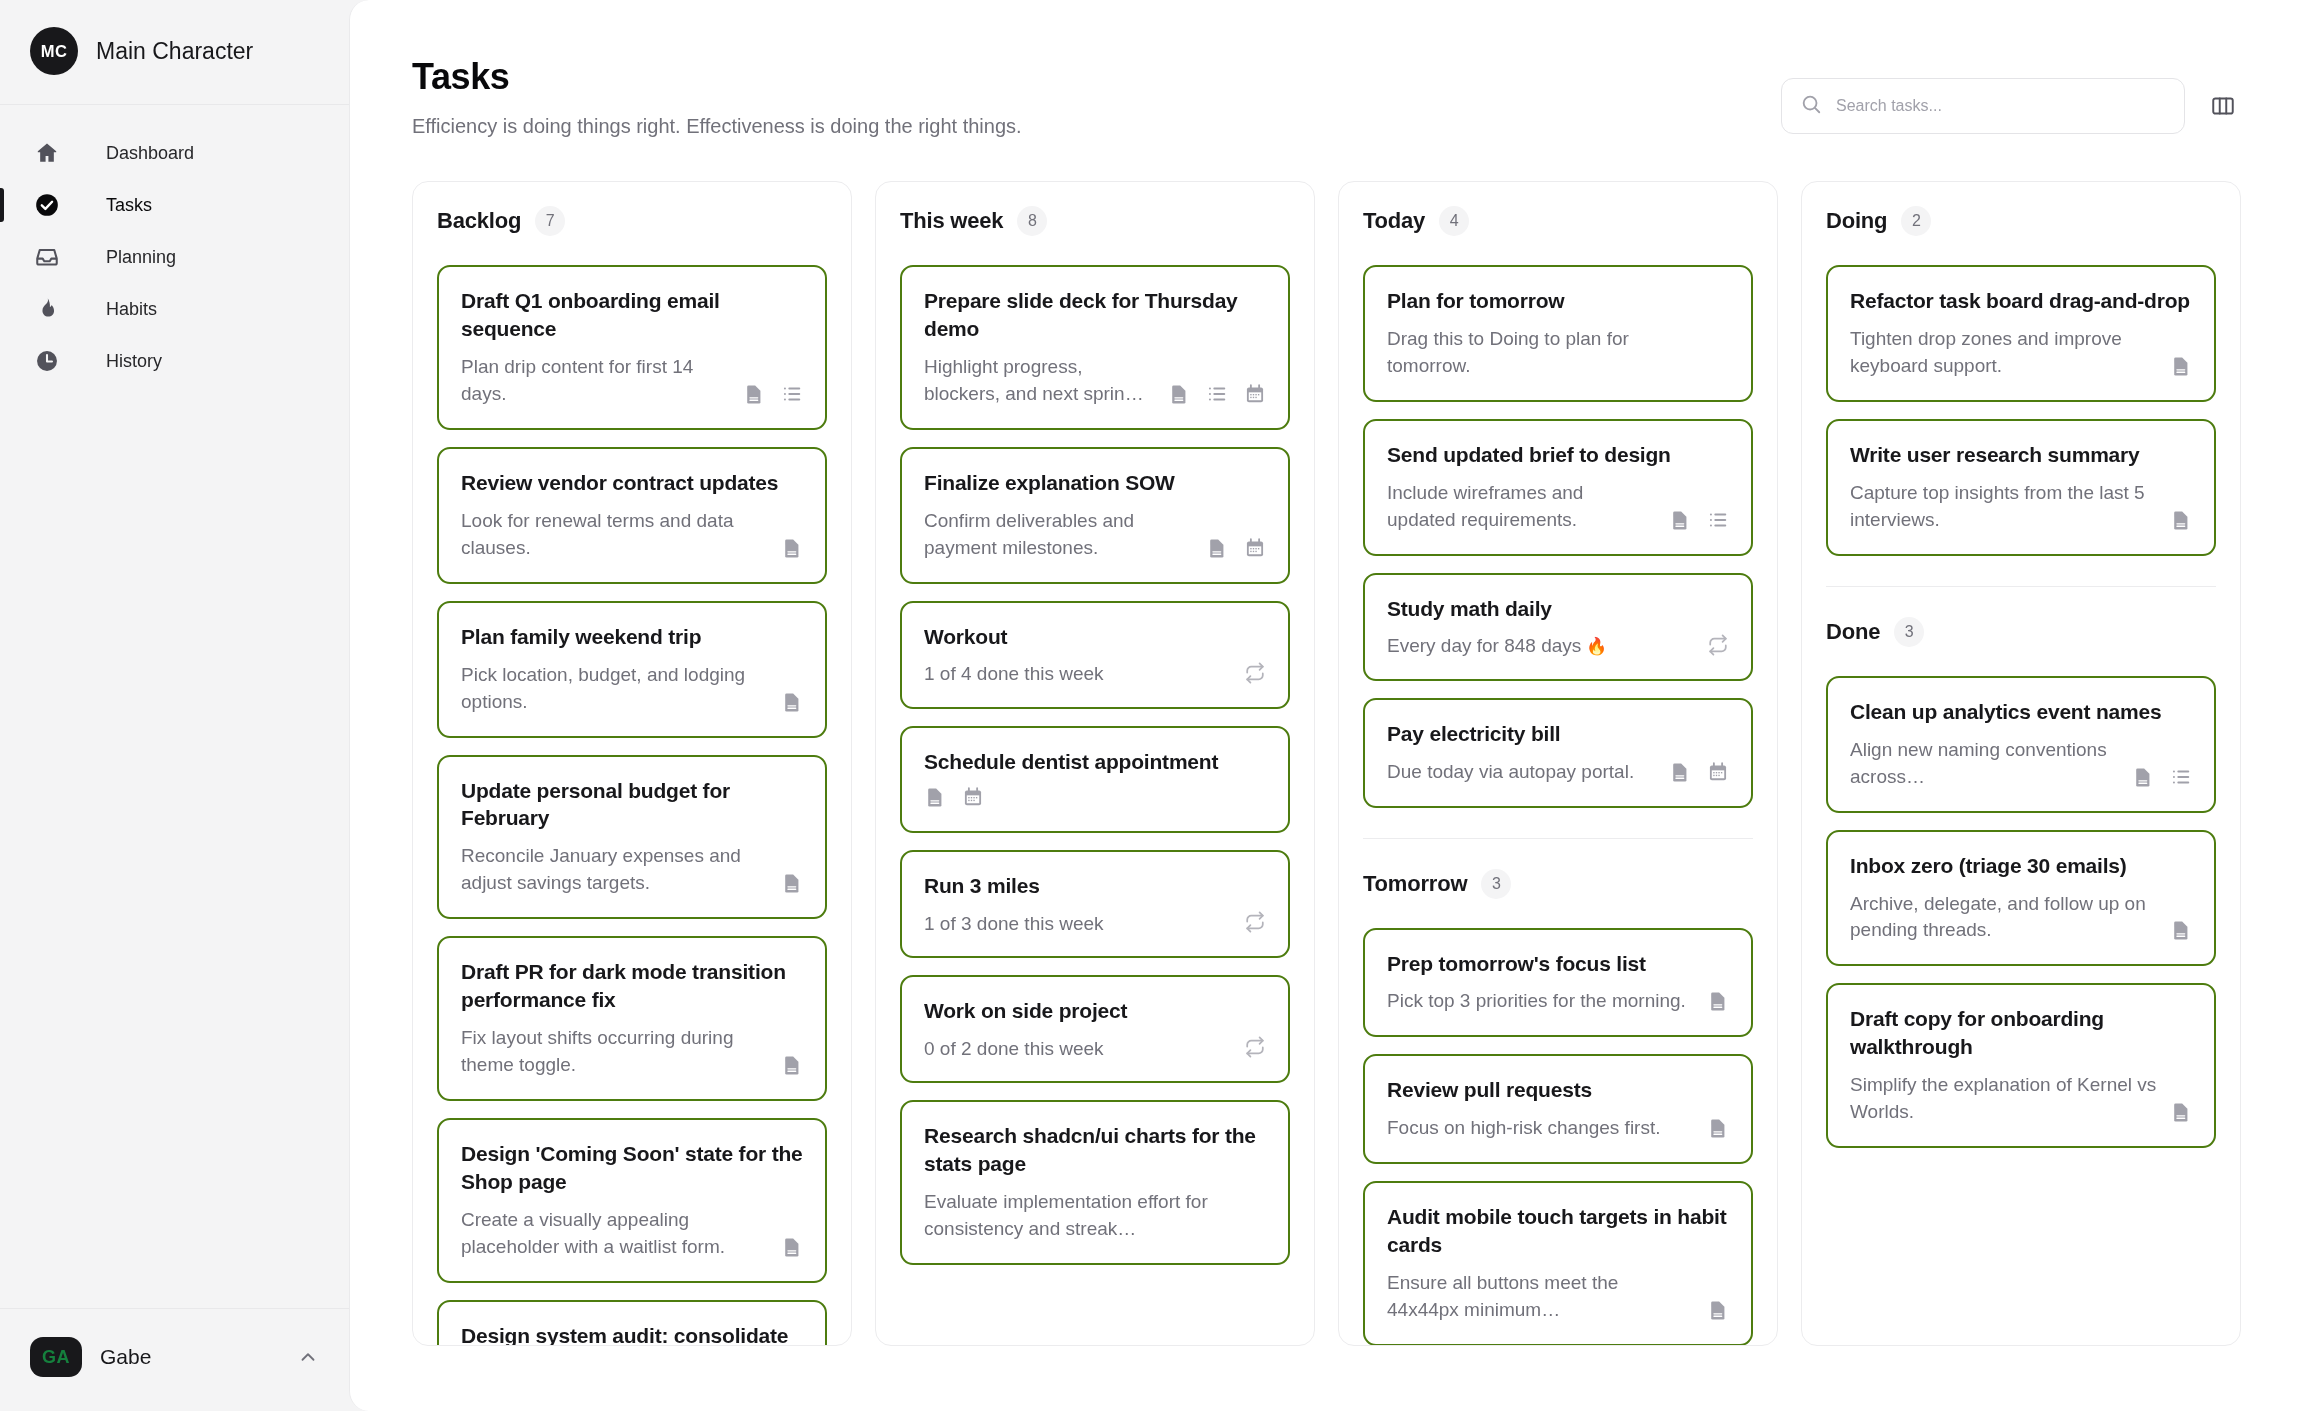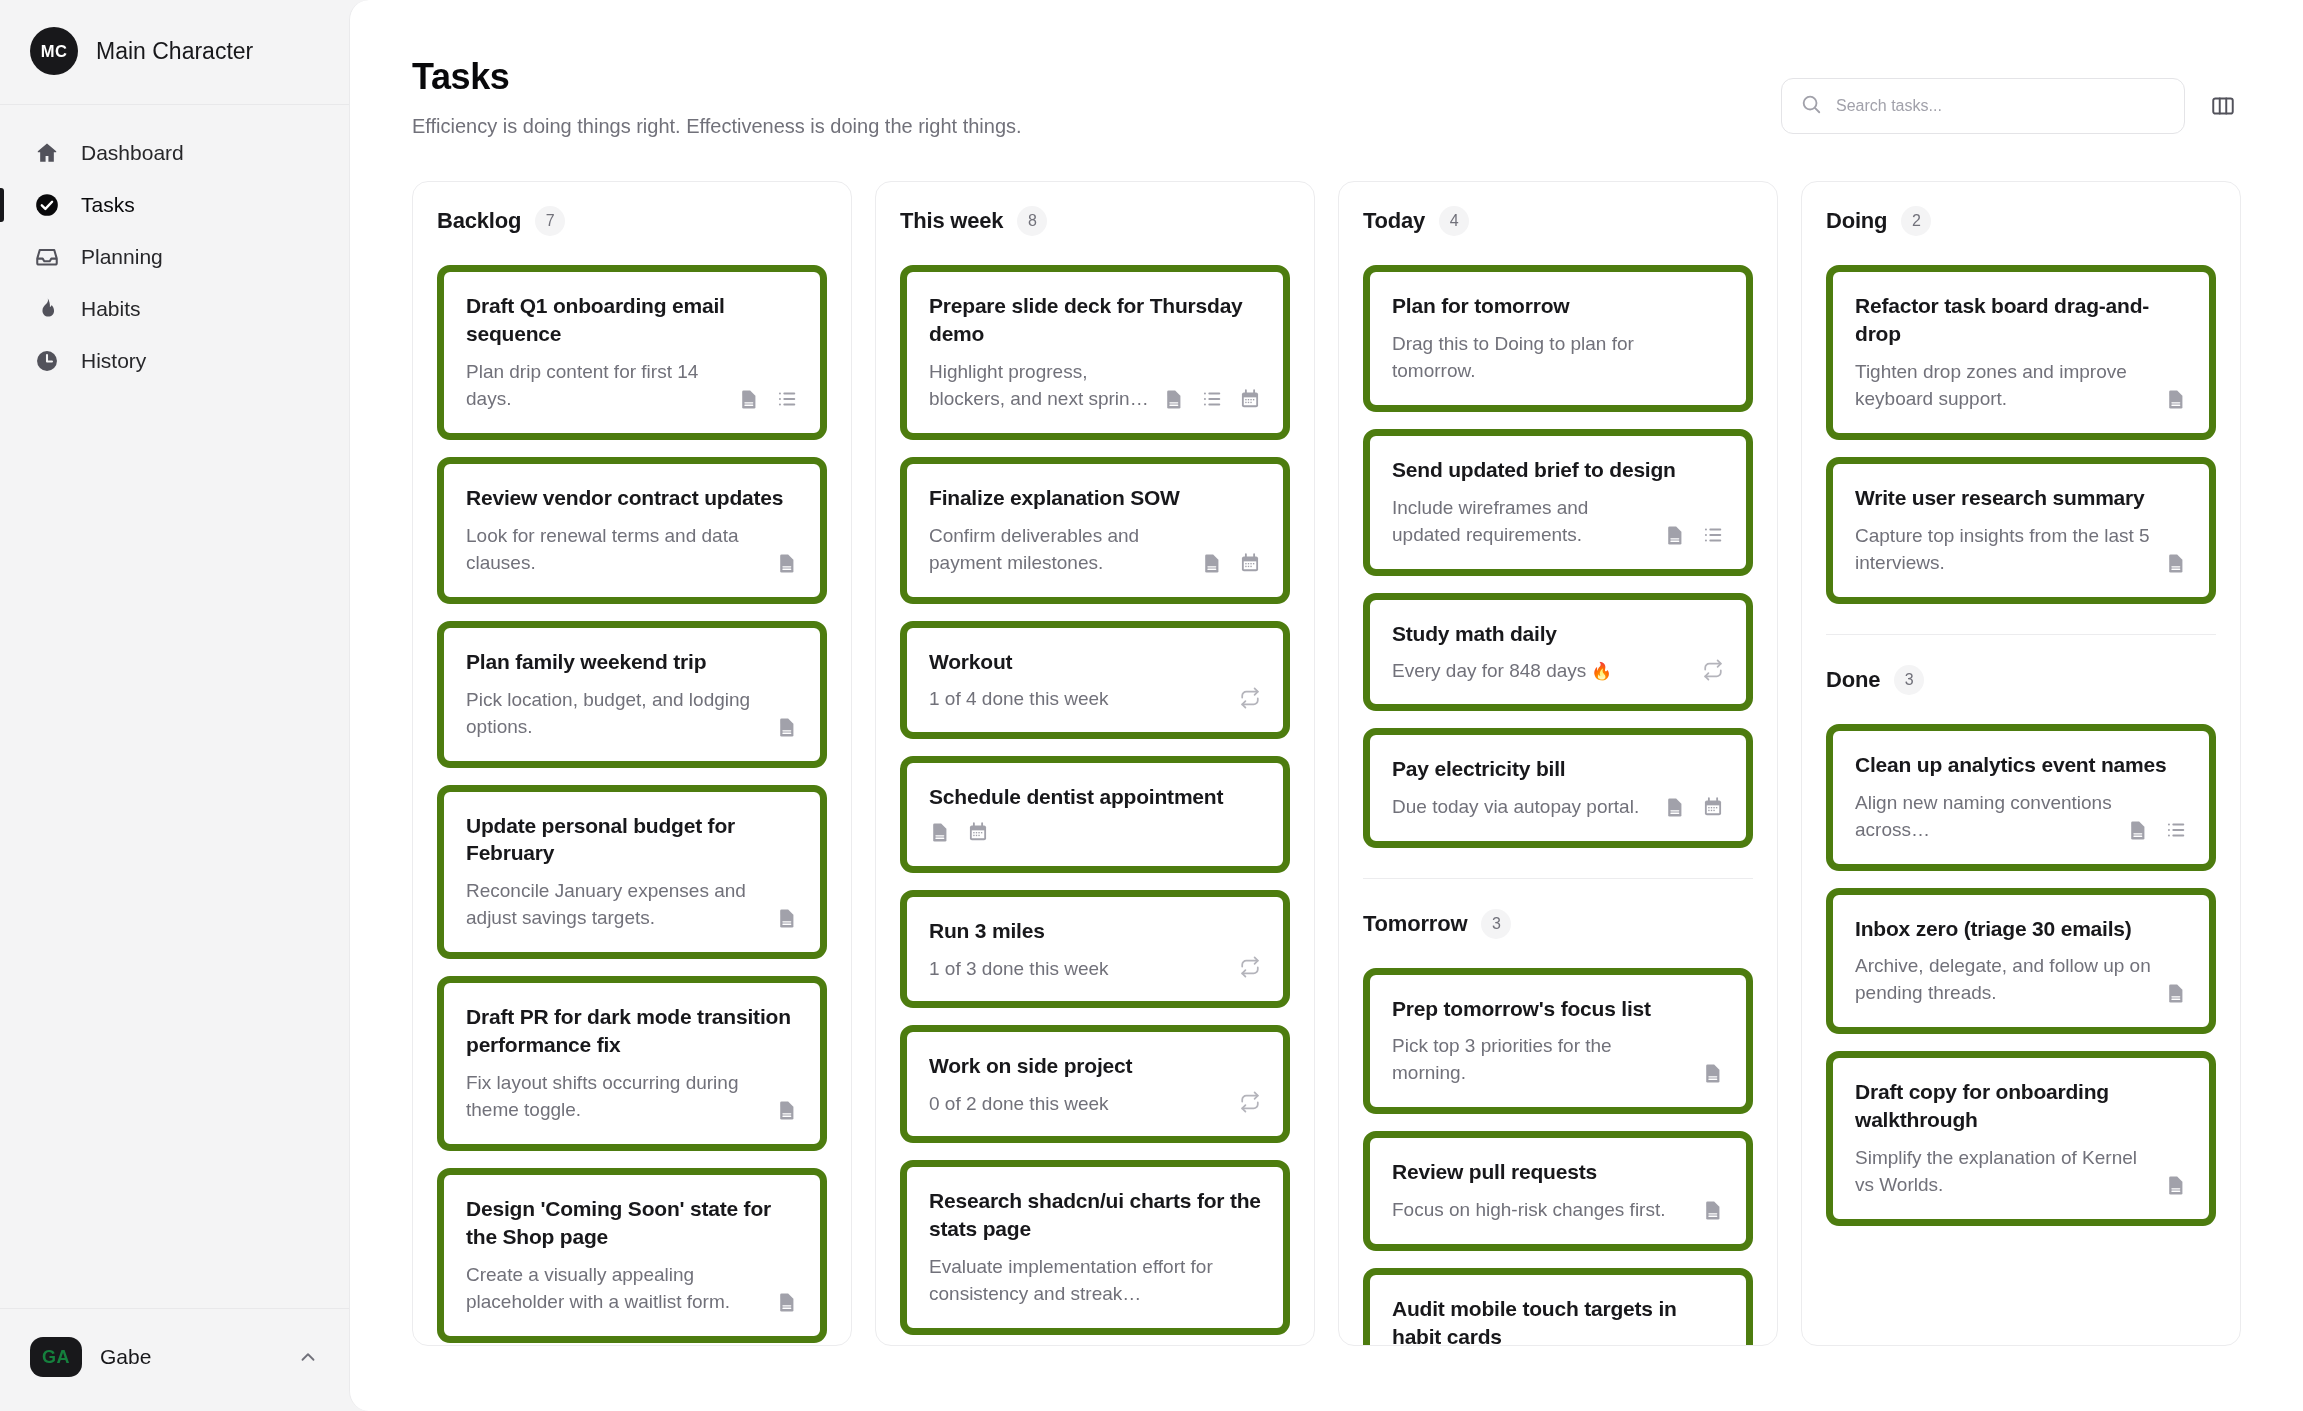--- a/index.html
+++ b/index.html
@@ -38,21 +38,21 @@
   .nav-item {
     position: relative;
     display: flex; align-items: center; gap: 21px;
     padding: 11px 16px;
     border-radius: 10px;
     cursor: pointer;
     min-height: 52px;
   }
   .nav-item .ic { width: 26px; height: 26px; display: flex; align-items: center; justify-content: center; flex: 0 0 26px; }
   .nav-item .ic svg { display: block; }
-  .nav-label { font-size: 21px; color: #27272a; }
+  .nav-label { font-size: 18px; color: #27272a; margin-left: 25px; }
   .nav-item.active::before {
     content: ""; position: absolute;
     left: -18px; top: 50%; transform: translateY(-50%);
     width: 4px; height: 34px; background: #18181b; border-radius: 0 3px 3px 0;
   }
   .nav-item.active .nav-label { color: #09090b; }
 
   .user-row-wrap { border-top: 1px solid #e8e8ea; padding: 20px 18px 26px 18px; }
   .user-row {
     display: flex; align-items: center; gap: 18px;
@@ -123,21 +123,21 @@
   .col-title { font-size: 22px; font-weight: 700; color: #18181b; letter-spacing: -0.2px; }
   .col-count {
     min-width: 30px; height: 30px; padding: 0 8px;
     border-radius: 15px; background: #f4f4f5;
     color: #71717a; font-size: 16px;
     display: flex; align-items: center; justify-content: center;
   }
   .cards { display: flex; flex-direction: column; gap: 17px; }
 
   .card {
-    border: 7px solid #4d7c0f; border-radius: 13px;
+    border: 2px solid #4d7c0f; border-radius: 13px;
     background: #fff;
     padding: 20px 22px 20px 22px;
     cursor: grab;
   }
   .card-title {
     font-size: 21px; font-weight: 700; color: #18181b;
     line-height: 1.33; letter-spacing: -0.2px;
   }
   .card-body { display: flex; align-items: flex-end; gap: 12px; margin-top: 11px; }
   .card-desc {

